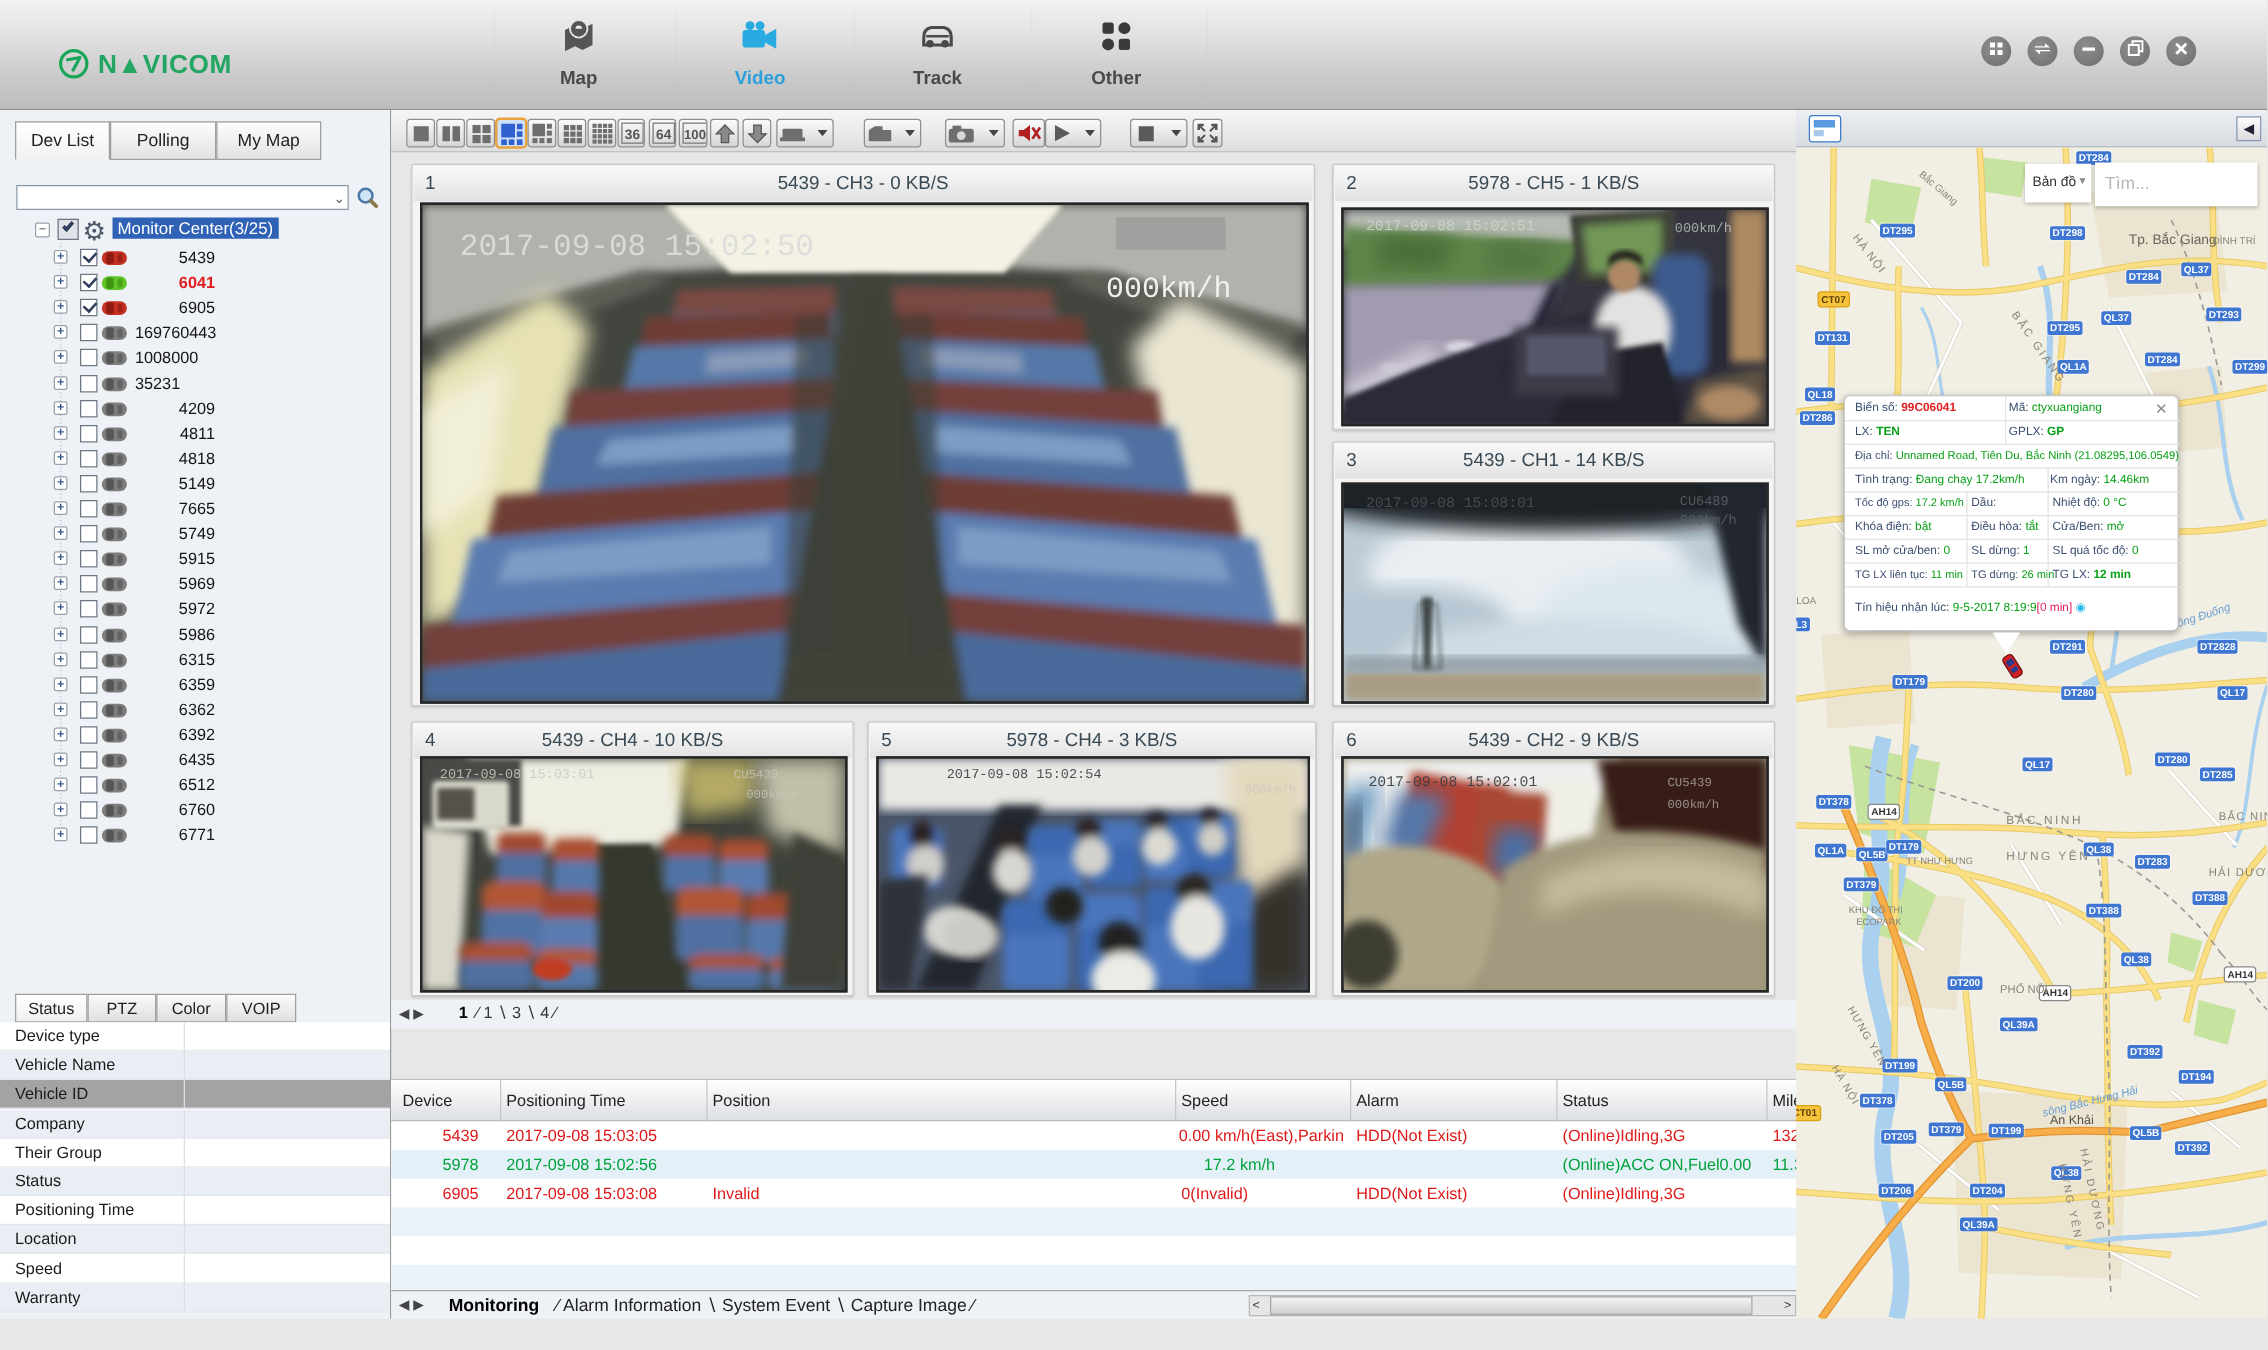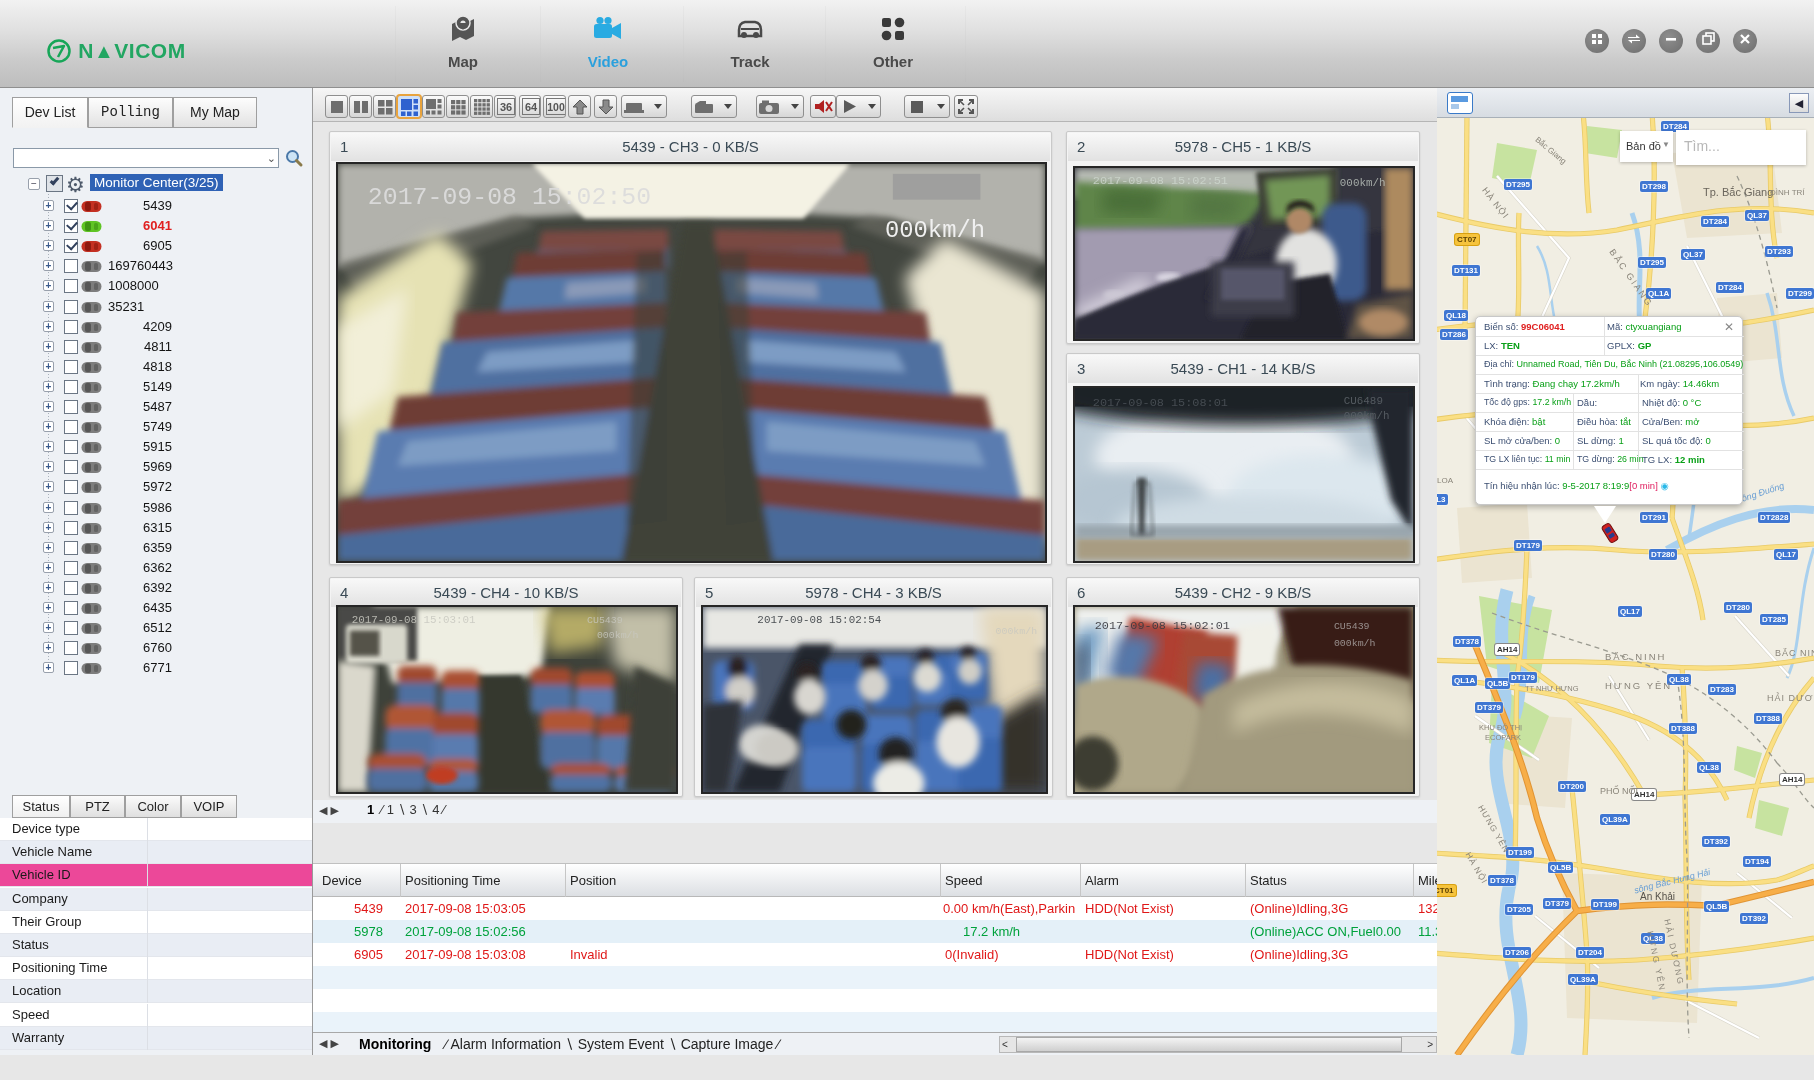--- a/index.html
+++ b/index.html
@@ -126,21 +126,21 @@
           <rect x="4" y="1" width="8" height="8" fill="none" stroke="#fff" stroke-width="1.6"></rect>
           <rect x="1" y="4" width="8" height="8" fill="#888" stroke="#fff" stroke-width="1.6"></rect>
         </svg></div>
   <div class="winbtn abs" style="left:1733px;"><svg width="12" height="12" viewBox="0 0 12 12">
           <path d="M2 2 L10 10 M10 2 L2 10" stroke="#fff" stroke-width="2.2"></path>
         </svg></div>
 </div>
 
 <div id="sidebar" class="abs">
   <div class="s-tab on abs" style="left:12px;width:76px;">Dev List</div>
-  <div class="s-tab abs" style="left:88px;width:85px;font-family:Liberation Mono, monospace;">Polling</div>
+  <div class="s-tab abs" style="left:88px;width:85px;">Polling</div>
   <div class="s-tab abs" style="left:173px;width:84px;">My Map</div>
   <div id="searchbox" class="abs">
         <span class="drop">⌄</span>
       </div>
   <div class="abs" style="left:284px;top:60px;"><svg width="20" height="20" viewBox="0 0 20 20">
           <circle cx="8.5" cy="8.5" r="5.5" fill="#cde4f5" stroke="#4a78a8" stroke-width="2"></circle>
           <path d="M12.5 12.5 L17 17" stroke="#8a7a4a" stroke-width="3" stroke-linecap="round"></path>
         </svg></div>
   <div id="tree" class="abs" style="left:0;top:78px;width:311px;height:717px;">
         <div class="abs" style="left:28px;top:12px;width:12px;height:12px;border:1px solid #98a0ac;background:#fff;border-radius:2px;color:#445;font-size:10px;line-height:10px;text-align:center;">−</div>
@@ -230,21 +230,21 @@
           <rect x="13" y="3" width="4" height="7" rx="1.5" fill="#565656" opacity=".65"></rect>
         </svg>
         <div class="tnum" style="top:212.9px;left:109px;width:63px;text-align:right;">5149</div>
         <div class="abs plus" style="left:43px;top:235px;">+</div>
         <div class="cb" style="left:64px;top:234px;"></div>
         <svg class="car" style="left:81px;top:235px;" viewBox="0 0 21 13">
           <rect x="0.5" y="1" width="20" height="11" rx="5.5" fill="#7d7d7d"></rect>
           <rect x="4" y="2" width="6" height="9" rx="2" fill="#565656"></rect>
           <rect x="13" y="3" width="4" height="7" rx="1.5" fill="#565656" opacity=".65"></rect>
         </svg>
-        <div class="tnum" style="top:233px;left:109px;width:63px;text-align:right;">5487</div>
+        <div class="tnum" style="top:233px;left:109px;width:63px;text-align:right;">7665</div>
         <div class="abs plus" style="left:43px;top:255.10000000000002px;">+</div>
         <div class="cb" style="left:64px;top:254.10000000000002px;"></div>
         <svg class="car" style="left:81px;top:255.10000000000002px;" viewBox="0 0 21 13">
           <rect x="0.5" y="1" width="20" height="11" rx="5.5" fill="#7d7d7d"></rect>
           <rect x="4" y="2" width="6" height="9" rx="2" fill="#565656"></rect>
           <rect x="13" y="3" width="4" height="7" rx="1.5" fill="#565656" opacity=".65"></rect>
         </svg>
         <div class="tnum" style="top:253.10000000000002px;left:109px;width:63px;text-align:right;">5749</div>
         <div class="abs plus" style="left:43px;top:275.20000000000005px;">+</div>
         <div class="cb" style="left:64px;top:274.20000000000005px;"></div>
@@ -351,21 +351,21 @@
   </div>
   <div id="props" class="abs" style="left:0;top:730px;width:312px;height:232px;background:#fff;">
         <div class="prow abs" style="top:0px;background:#ffffff;">
           <span class="pl">Device type</span>
           <span style="position:absolute;left:147px;top:0;width:1px;height:23px;background:#dcdfe5;"></span>
         </div>
         <div class="prow abs" style="top:23.2px;background:#e9edf4;">
           <span class="pl">Vehicle Name</span>
           <span style="position:absolute;left:147px;top:0;width:1px;height:23px;background:#dcdfe5;"></span>
         </div>
-        <div class="prow abs" style="top:46.4px;background:#ec4899;">
+        <div class="prow abs" style="top:46.4px;background:#a3a3a3;">
           <span class="pl">Vehicle ID</span>
           <span style="position:absolute;left:147px;top:0;width:1px;height:23px;background:#dcdfe5;"></span>
         </div>
         <div class="prow abs" style="top:69.6px;background:#e9edf4;">
           <span class="pl">Company</span>
           <span style="position:absolute;left:147px;top:0;width:1px;height:23px;background:#dcdfe5;"></span>
         </div>
         <div class="prow abs" style="top:92.8px;background:#ffffff;">
           <span class="pl">Their Group</span>
           <span style="position:absolute;left:147px;top:0;width:1px;height:23px;background:#dcdfe5;"></span>

